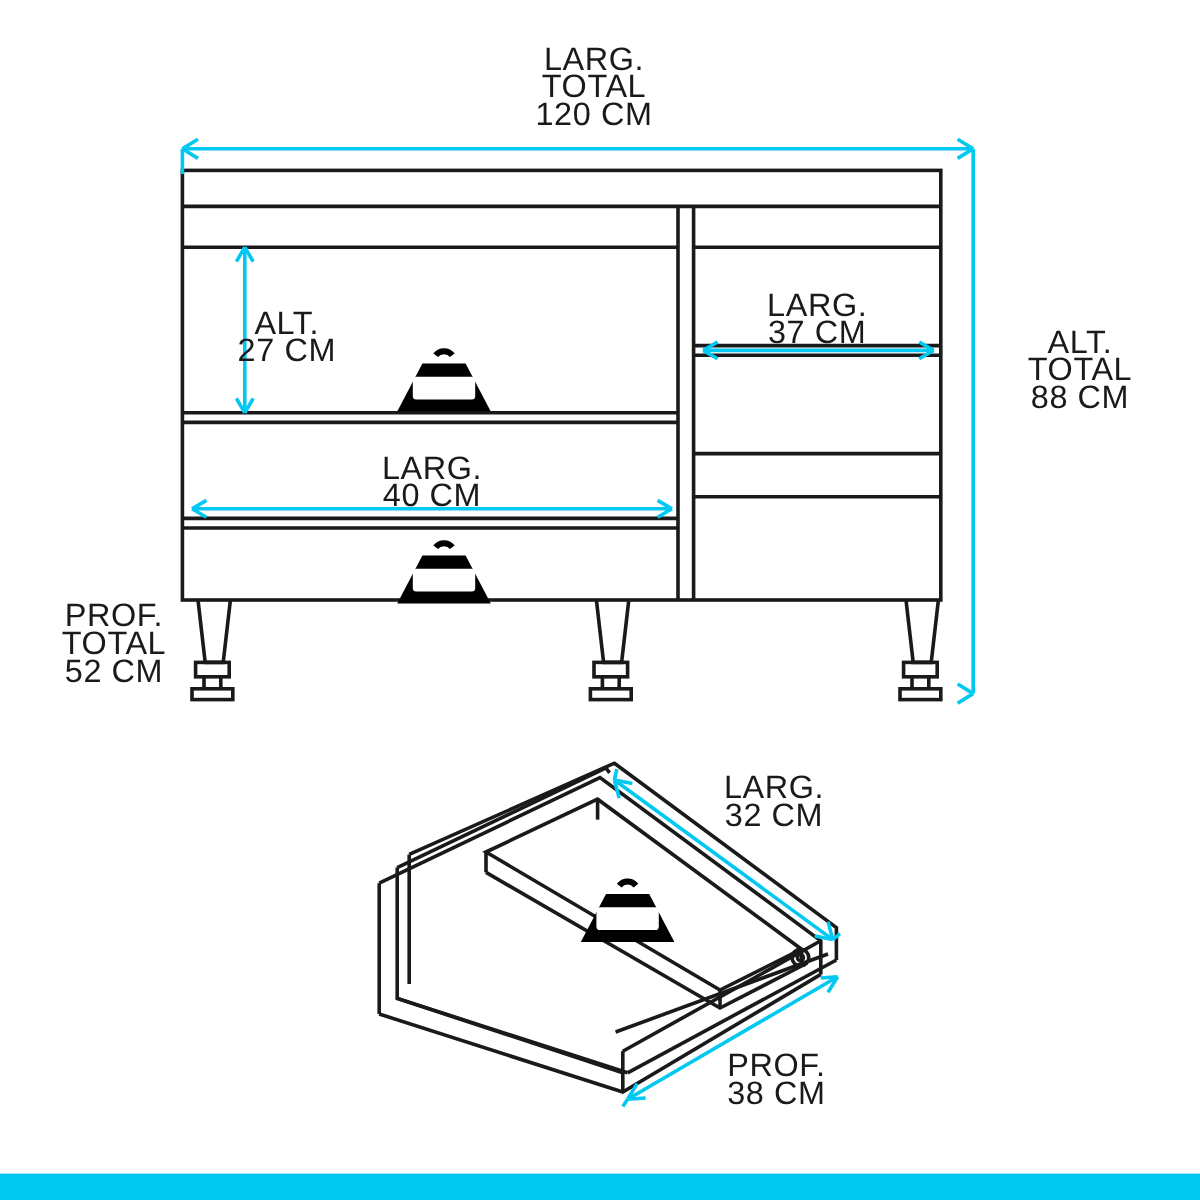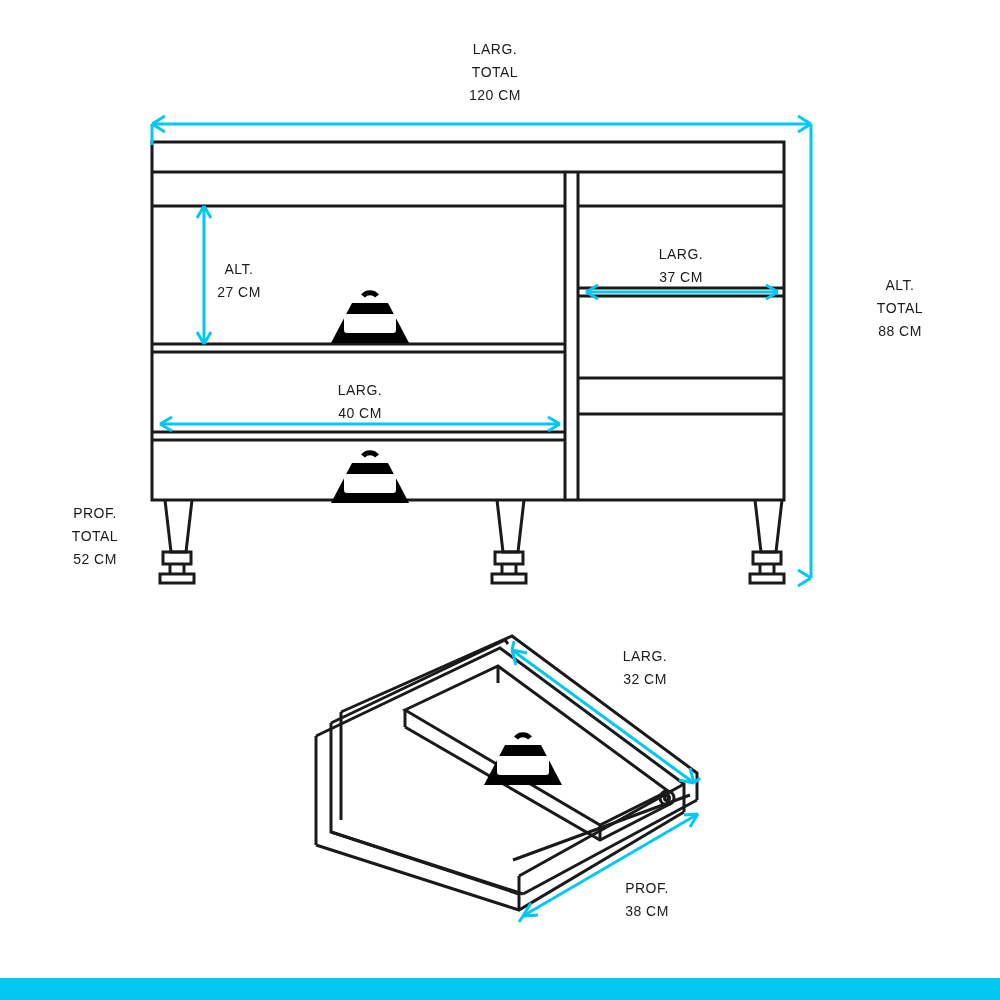--- a/index.html
+++ b/index.html
@@ -8,21 +8,21 @@
     background:#ffffff;
     font-family:"Liberation Sans", sans-serif;
     position:relative;
     overflow:hidden;
   }
   .stage{position:absolute;left:0;top:0;width:1000px;height:1000px;}
   svg{position:absolute;left:0;top:0;width:1000px;height:1000px;}
   .lbl{
     position:absolute;
     color:#1a1a1a;
-    font-size:14px;
+    font-size:27px;
     line-height:23px;
     text-align:center;
     letter-spacing:0.5px;
     white-space:pre;
     font-family:"Liberation Sans", sans-serif;
   }
   .bottombar{
     position:absolute;left:0;bottom:0;width:1000px;height:22px;
     background:#00c8f0;
   }

